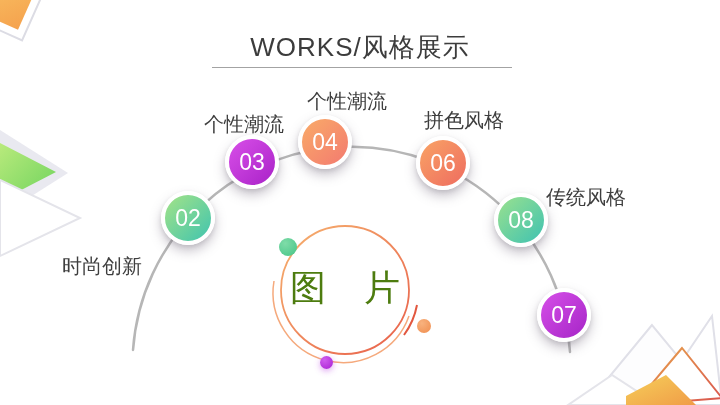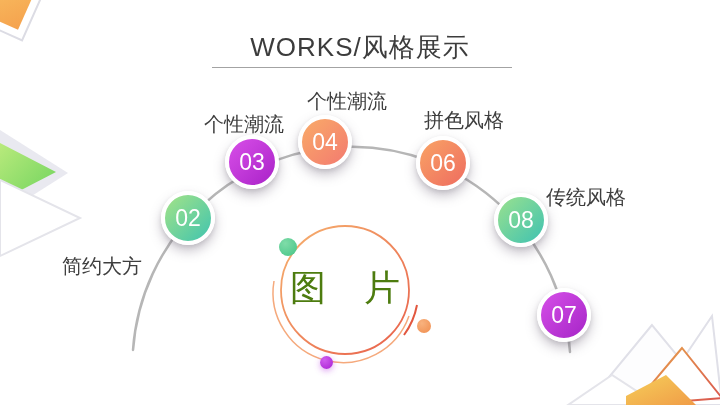--- a/index.html
+++ b/index.html
@@ -92,21 +92,21 @@
     <g>
       <circle cx="345" cy="290" r="64" fill="#ffffff" stroke="url(#gRing)" stroke-width="1.8"></circle>
       <path d="M274,281 A70,70 0 0 0 409,316" fill="none" stroke="#f5a97c" stroke-width="1.5"></path>
       <path d="M417,305 A74,74 0 0 1 404,335" fill="none" stroke="#e2573f" stroke-width="2"></path>
     </g>
   </svg>
 
   <div class="title">WORKS/风格展示</div>
   <div class="title-rule"></div>
 
-  <div class="nlabel l1">简约大方</div>
+  <div class="nlabel l1">时尚创新</div>
   <div class="nlabel l3">个性潮流</div>
   <div class="nlabel l5">拼色风格</div>
   <div class="nlabel l4">个性潮流</div>
   <div class="nlabel l6">传统风格</div>
 
   <div class="node p2" style="background: linear-gradient(135deg, rgb(164, 227, 135), rgb(64, 196, 175));">02</div>
   <div class="node p3" style="background: linear-gradient(135deg, rgb(216, 79, 232), rgb(169, 34, 200));">03</div>
   <div class="node p4" style="background: linear-gradient(135deg, rgb(249, 171, 104), rgb(243, 122, 112));">04</div>
   <div class="node p5" style="background: linear-gradient(135deg, rgb(249, 163, 101), rgb(238, 108, 96));">06</div>
   <div class="node p6" style="background: linear-gradient(135deg, rgb(154, 225, 142), rgb(63, 194, 178));">08</div>

